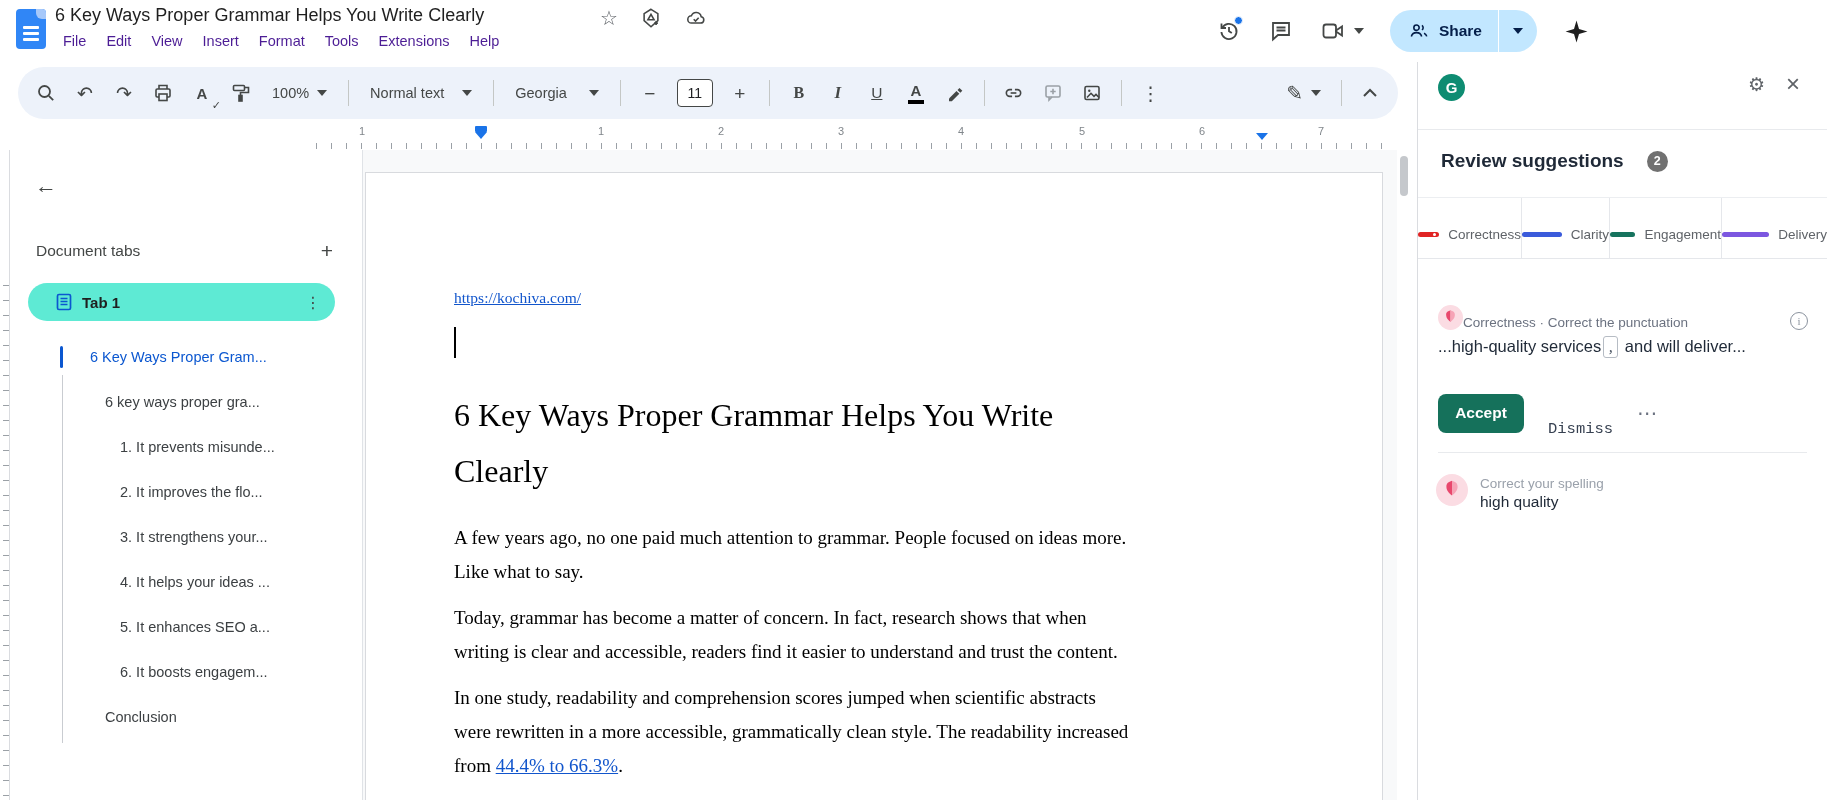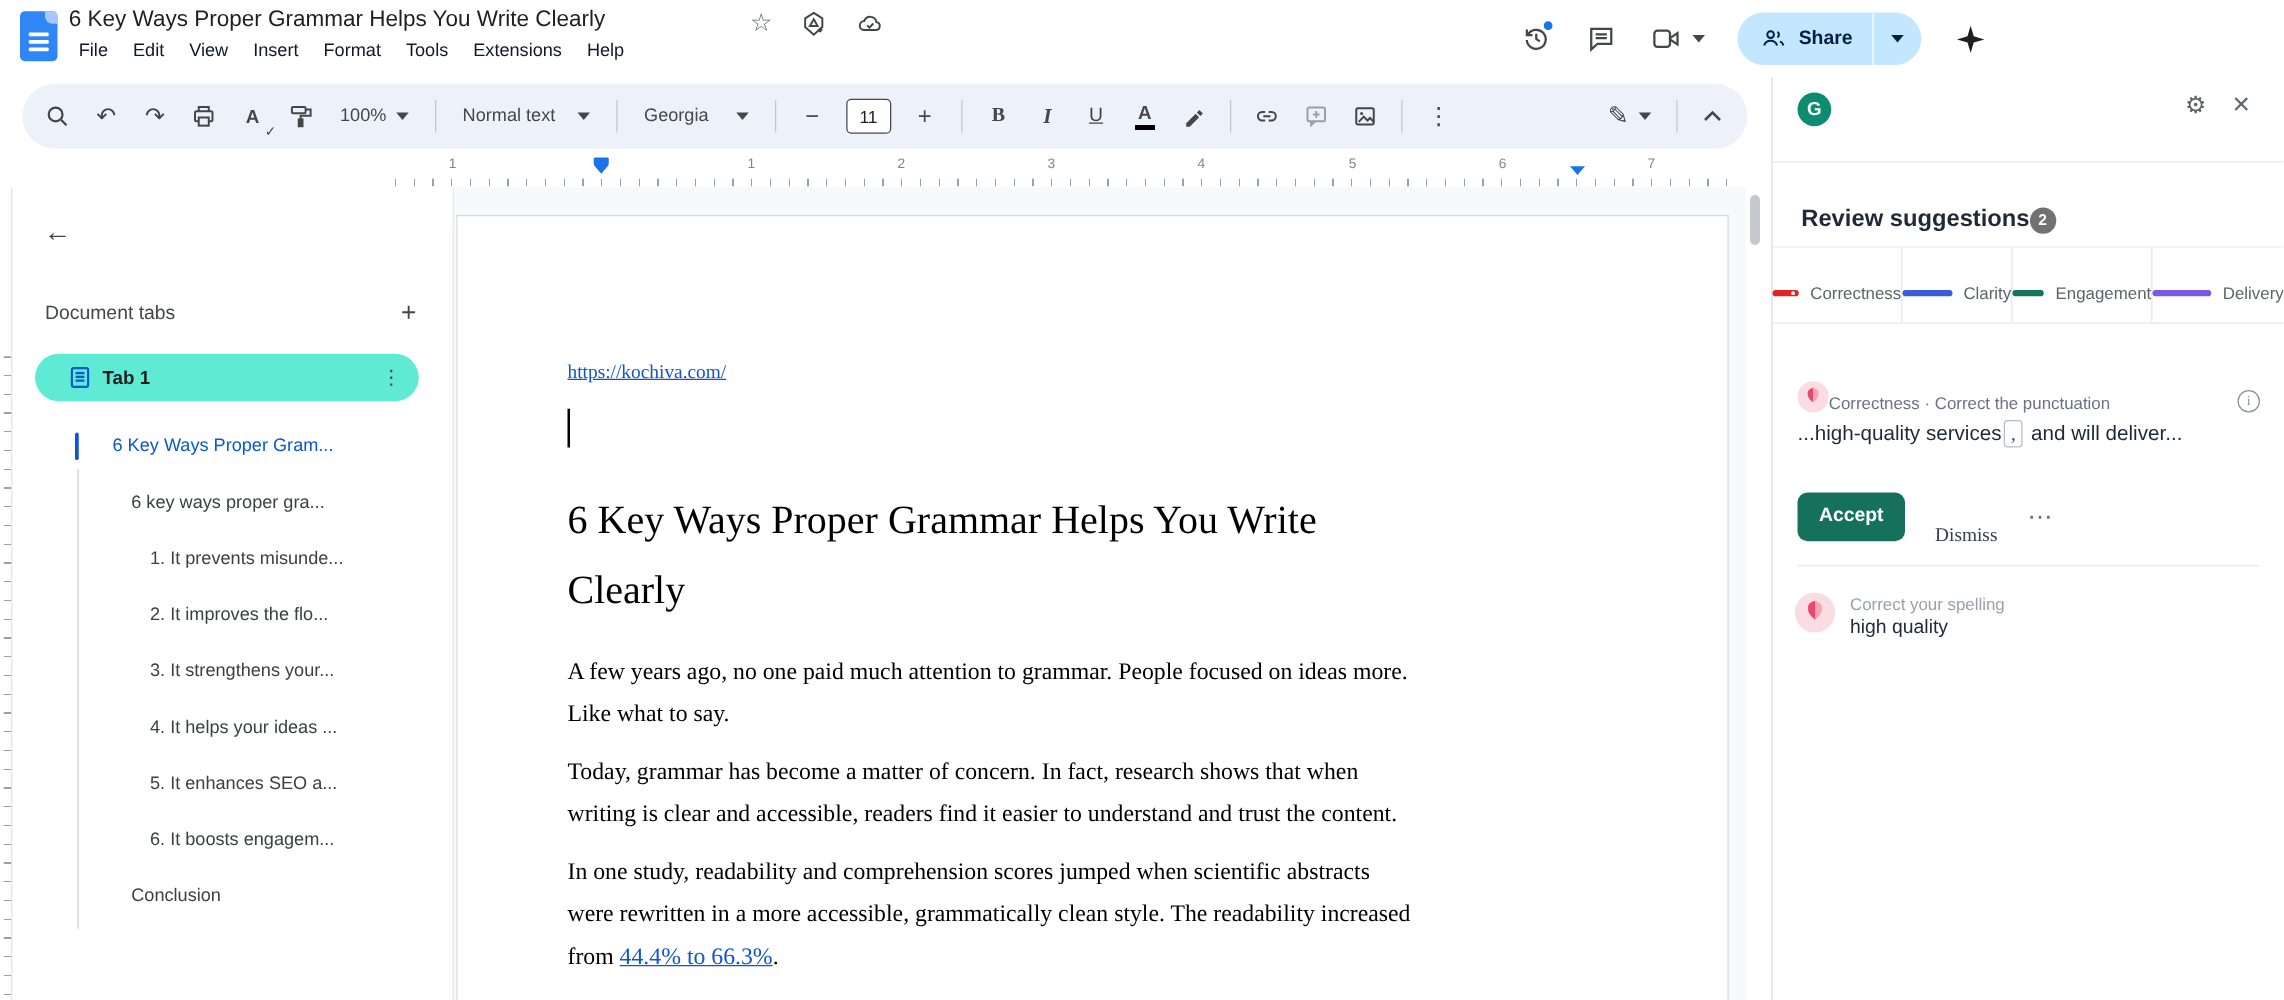--- a/index.html
+++ b/index.html
@@ -9,21 +9,21 @@
 
   
   .topbar { position:absolute; left:0; top:0; width:1603px; height:62px; background:#fff; }
   .docs-logo { position:absolute; left:16px; top:9px; width:30px; height:40px; background:#3086f6; border-radius:4px; }
   .docs-logo .fold { position:absolute; right:0; top:0; width:10px; height:10px; background:#a6c8fa; border-radius:0 4px 0 6px; }
   .docs-logo .l { position:absolute; left:7px; width:16px; height:3px; background:#fff; border-radius:1px; }
   .doc-title { position:absolute; left:55px; top:5px; font-size:18px; color:#1f1f1f; white-space:nowrap; }
   .title-icons { position:absolute; left:600px; top:6px; display:flex; gap:22px; align-items:center; color:#5f6368; }
   .glyph-star { font-size:20px; }
   .menubar { position:absolute; left:53px; top:30px; display:flex; }
-  .menu-item { font-size:14.5px; color:#0f172a; padding:3px 10px; border-radius:10px; cursor:default; }
+  .menu-item { font-size:14.5px; color:#4c1d95; padding:3px 10px; border-radius:10px; cursor:default; }
   .top-right { position:absolute; right:14px; top:8px; height:46px; display:flex; align-items:center; gap:26px; }
   .tr-icon { position:relative; width:26px; height:26px; display:flex; align-items:center; justify-content:center; color:#444746; }
   .notif-dot { position:absolute; right:-1px; top:-2px; width:9px; height:9px; border-radius:50%; background:#1a73e8; border:1.5px solid #fff; }
   .caret { width:0; height:0; border-left:5px solid transparent; border-right:5px solid transparent; border-top:6px solid #444746; }
   .share-pill { display:flex; align-items:center; height:42px; background:#c2e7ff; border-radius:21px; overflow:hidden; }
   .share-main { display:flex; align-items:center; gap:9px; padding:0 16px 0 18px; height:100%; }
   .share-label { font-size:15.5px; font-weight:bold; color:#041e49; }
   .share-sep { width:1px; height:42px; background:#ffffff; }
   .share-arrow { padding:0 14px; height:100%; display:flex; align-items:center; }
   .sparkle { color:#1f1f1f; }
@@ -92,37 +92,37 @@
   .para.p3 { margin-top:12px; }
   .doc-inline-link { color:#1155cc; text-decoration:underline; }
   .doc-scroll-thumb { position:absolute; left:1400px; top:156px; width:8px; height:40px; background:#c5c8cc; border-radius:4px; }
 
   
   .gpanel { position:absolute; left:1417px; top:62px; width:410px; height:738px; background:#fff; border-left:1px solid #dadce0; font-family:"Liberation Sans","DejaVu Sans",sans-serif; }
   .g-head { position:absolute; left:0; top:0; width:100%; height:68px; border-bottom:1px solid #e8eaed; }
   .g-logo { position:absolute; left:20px; top:12px; width:27px; height:27px; border-radius:50%; background:#0e8c72; color:#fff; font-weight:bold; font-size:15px; display:flex; align-items:center; justify-content:center; }
   .g-gear { position:absolute; left:330px; top:11px; font-size:19px; color:#5f6368; }
   .g-close { position:absolute; left:368px; top:8px; font-size:24px; color:#5f6368; }
-  .g-title-row { position:absolute; left:23px; top:103px; display:flex; align-items:center; gap:0; }
+  .g-title-row { position:absolute; left:23px; top:88px; display:flex; align-items:center; gap:23px; }
   .g-title { font-size:19px; font-weight:bold; color:#1f2937; }
   .g-badge { width:21px; height:21px; border-radius:50%; background:#717171; color:#fff; font-size:12.5px; font-weight:bold; display:flex; align-items:center; justify-content:center; }
   .g-tabs { position:absolute; left:0; top:135px; width:100%; height:62px; display:flex; border-top:1px solid #eceef1; border-bottom:1px solid #e5e7eb; }
   .g-tab { border-right:1px solid #e5e7eb; display:flex; flex-direction:row; align-items:center; padding-top:13px; gap:9px; }
   .g-tab:last-child { border-right:none; flex:1; }
   .g-tab-bar { width:52px; height:5px; border-radius:3px; position:relative; }
   .g-tab-bar .dot { position:absolute; right:3px; top:1px; width:3px; height:3px; border-radius:50%; background:#fff; }
   .g-tab-label { font-size:13.5px; color:#5f6368; }
   .g-kicker-row { position:absolute; left:20px; top:240px; width:370px; height:28px; display:flex; align-items:flex-end; }
   .g-kicker { font-size:13.5px; color:#6b7280; }
   .g-info { margin-left:auto; width:18px; height:18px; border:1.3px solid #8b939e; border-radius:50%; color:#8b939e; font-size:11px; font-family:"Liberation Serif",serif; display:flex; align-items:center; justify-content:center; }
   .g-sentence { position:absolute; left:20px; top:274px; font-size:16.5px; color:#1f2937; }
   .g-insert { display:inline-block; min-width:15px; text-align:center; border:1px solid #b6bcc4; border-radius:3px; padding:0 3px; margin:0 2px; font-family:"Liberation Serif",serif; font-style:italic; color:#4b5563; }
   .g-buttons { position:absolute; left:20px; top:326px; display:flex; align-items:center; gap:24px; }
   .g-accept { width:86px; height:39px; border:none; border-radius:8px; color:#fff; font-size:15.5px; font-weight:bold; font-family:inherit; }
-  .g-dismiss { font-size:15.5px; color:#374151; background:none; border:none; font-family:Liberation Serif, serif;margin-top:32px; }
+  .g-dismiss { font-size:15.5px; color:#374151; background:none; border:none; font-family:Liberation Mono, monospace;margin-top:32px; }
   .g-more { font-size:20px; color:#6b7280; }
   .g-div2 { position:absolute; left:20px; right:20px; top:390px; height:1px; background:#e8eaed; }
   .g-next { position:absolute; left:18px; top:412px; display:flex; gap:12px; }
   .g-next-texts { padding-top:2px; }
   .g-next-kicker { font-size:13.5px; color:#9aa1ab; }
   .g-next-text { font-size:15.5px; color:#1f2937; margin-top:2px; }
 
   svg { display:block; }
 </style>
 </head>

